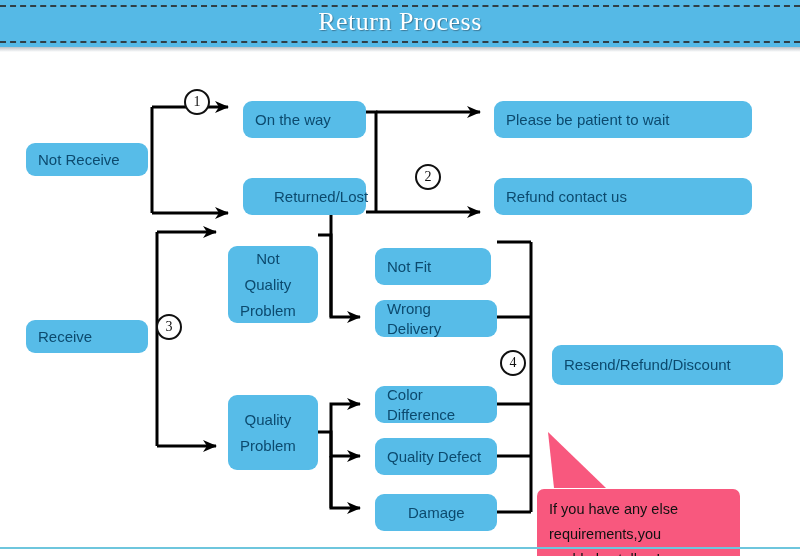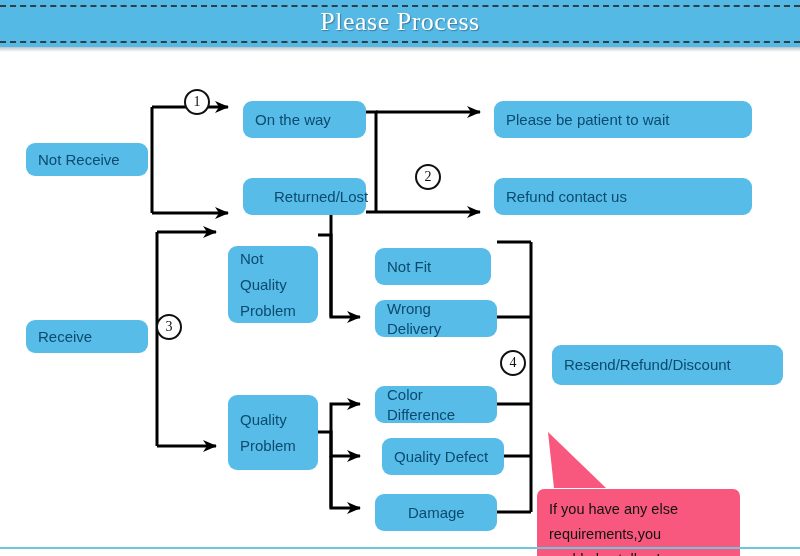--- a/index.html
+++ b/index.html
@@ -80,21 +80,21 @@
     background: #57bce8;
     border-radius: 9px;
     color: #0c4a6e;
     font-size: 15px;
     line-height: 20px;
     display: flex;
     align-items: center;
     padding: 0 12px;
     white-space: pre-line;
   }
-  .node.tall { align-items: center; }
+  .node.tall { align-items: center; text-align: center; }
 
   
   .marker {
     position: absolute;
     width: 26px; height: 26px;
     border: 2px solid #101010;
     border-radius: 50%;
     background: #ffffff;
     color: #101010;
     font-size: 14px;
@@ -123,21 +123,21 @@
   }
 </style>
 </head>
 <body>
 
 <div id="page">
 
   <div id="banner">
     <div class="dash top"></div>
     <div class="dash bot"></div>
-    <div id="banner-title">Please Process</div>
+    <div id="banner-title">Return Process</div>
   </div>
   <div id="banner-shadow"></div>
 
   <div id="canvas">
 
     <svg id="lines" viewBox="0 0 800 495" width="800" height="495">
       <defs>
         <marker id="ah" markerWidth="14" markerHeight="12" refX="13" refY="6" orient="auto" markerUnits="userSpaceOnUse">
           <path d="M0,0 L14,6 L0,12 L4,6 Z" fill="#000000"></path>
         </marker>
@@ -201,21 +201,21 @@
 
     <div class="node tall" style="left:228px; top:343px; width:90px; height:75px; line-height:26px;">Quality
 Problem</div>
 
     <div class="node" style="left:375px; top:196px; width:116px; height:37px;">Not Fit</div>
 
     <div class="node" style="left:375px; top:248px; width:122px; height:37px;">Wrong Delivery</div>
 
     <div class="node" style="left:375px; top:334px; width:122px; height:37px;">Color Difference</div>
 
-    <div class="node" style="left:375px; top:386px; width:122px; height:37px;margin-left:7px;">Quality Defect</div>
+    <div class="node" style="left:375px; top:386px; width:122px; height:37px;">Quality Defect</div>
 
     <div class="node" style="left:375px; top:442px; width:122px; height:37px;padding-left:33px;">Damage</div>
 
     <div class="node" style="left:552px; top:293px; width:231px; height:40px;">Resend/Refund/Discount</div>
 
     <svg id="callout-tail" viewBox="0 0 62 62" width="62" height="62">
       <path d="M2,2 L60,58 L8,58 Z" fill="#f8587e"></path>
     </svg>
     <div id="callout">If you have any else
 requirements,you

